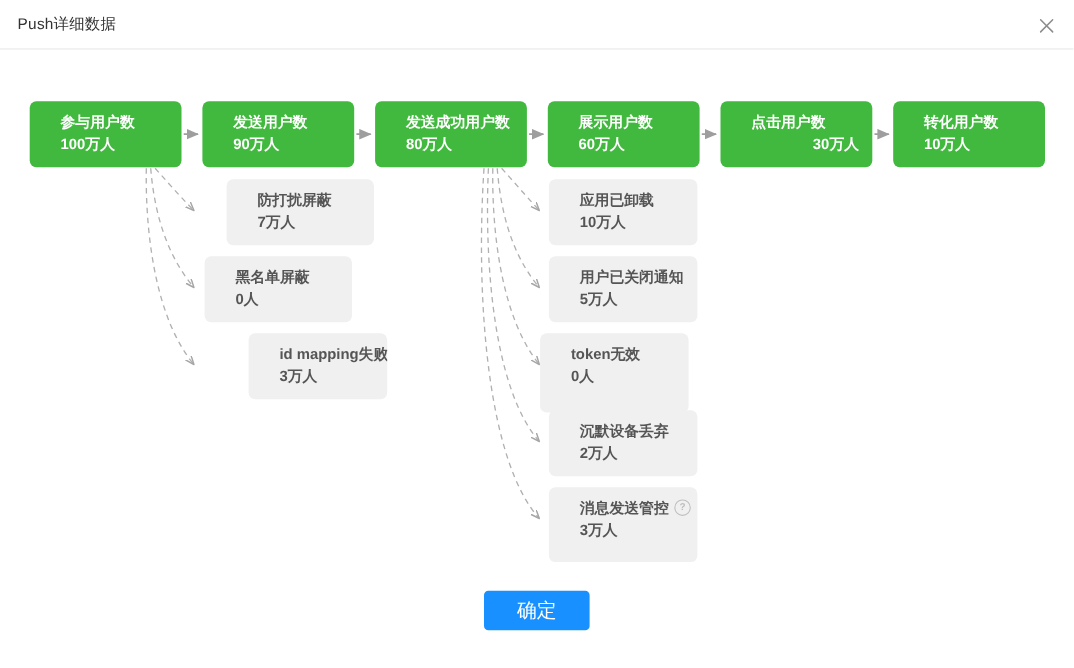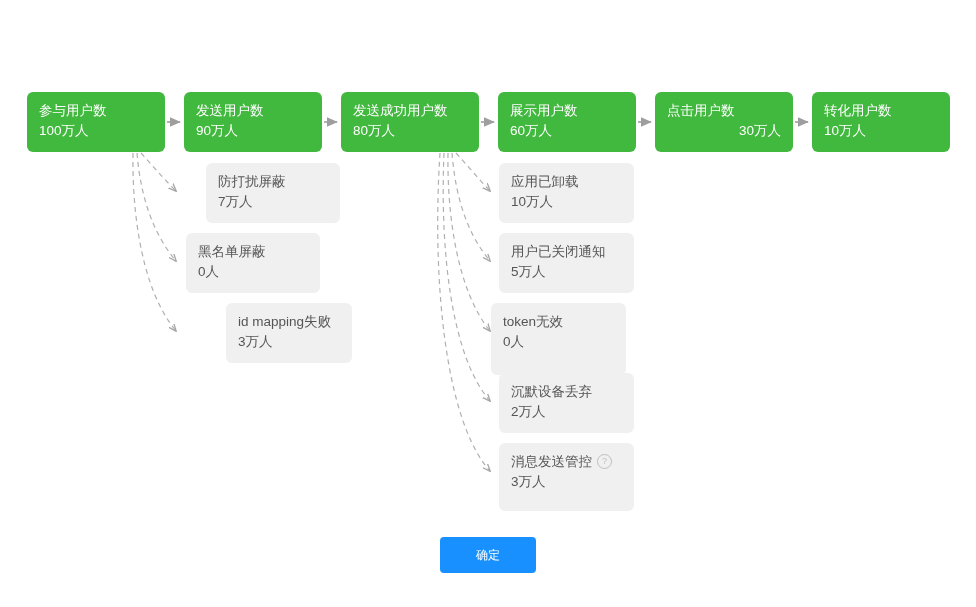--- a/index.html
+++ b/index.html
@@ -66,23 +66,24 @@
     left: 0; top: 0;
     width: 976px;
     height: 562px;
     pointer-events: none;
   }
 
   .node {
     position: absolute;
     box-sizing: border-box;
     border-radius: 6px;
-    padding: 9px 12px 0 12px;
+    padding: 9px 12px 0 28px;
     line-height: 1.45;
     overflow: hidden;
+    font-weight: bold;
   }
   .node-green {
     background: #41b83e;
     color: #ffffff;
   }
   .node-gray {
     background: #f0f0f0;
     color: #555555;
   }
   .node-title {
@@ -124,30 +125,38 @@
     align-items: flex-start;
     justify-content: center;
   }
   .ok-button {
     width: 96px;
     height: 36px;
     background: #1890ff;
     color: #ffffff;
     border: none;
     border-radius: 4px;
-    font-size: 12px;
+    font-size: 18px;
     font-family: "Liberation Sans", "DejaVu Sans", sans-serif;
     cursor: pointer;
   }
 </style>
 </head>
 <body>
 
 <div class="dialog">
 
+  <div class="dialog-header">
+    <div class="dialog-title">Push详细数据</div>
+    <div class="close-icon">
+      <svg width="13" height="13" viewBox="0 0 13 13" aria-hidden="true">
+        <path d="M1 1 L12 12 M12 1 L1 12" stroke="#8c8c8c" stroke-width="1.4" fill="none" stroke-linecap="round"></path>
+      </svg>
+    </div>
+  </div>
 
   <div class="canvas">
 
     <svg class="edges" viewBox="0 0 976 562" aria-hidden="true">
       <defs>
         <marker id="arrowSolid" markerWidth="8" markerHeight="8" refX="6.5" refY="3" orient="auto">
           <path d="M0,0 L7,3 L0,6 z" fill="#9e9e9e"></path>
         </marker>
         <marker id="arrowDash" markerWidth="8" markerHeight="8" refX="6" refY="3" orient="auto">
           <path d="M0,0.4 L6.4,3 L0,5.6" fill="none" stroke="#a6a6a6" stroke-width="1.1" stroke-linecap="round" stroke-linejoin="round"></path>

